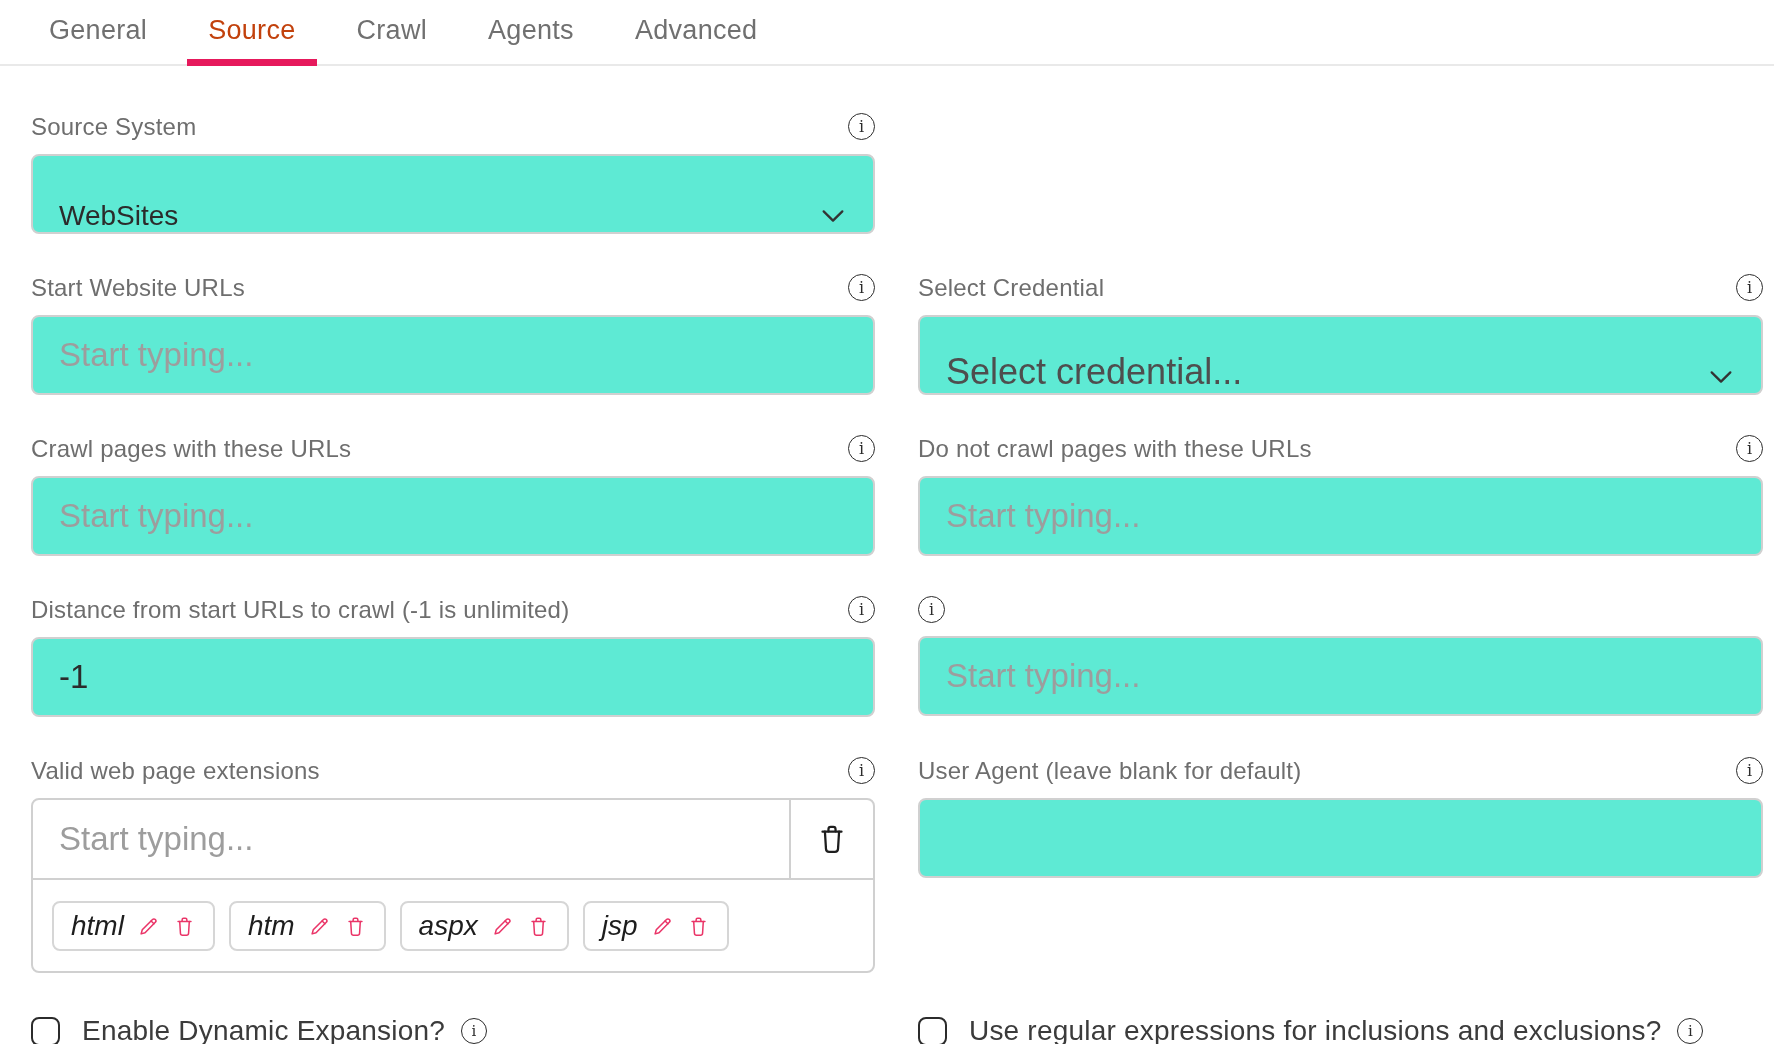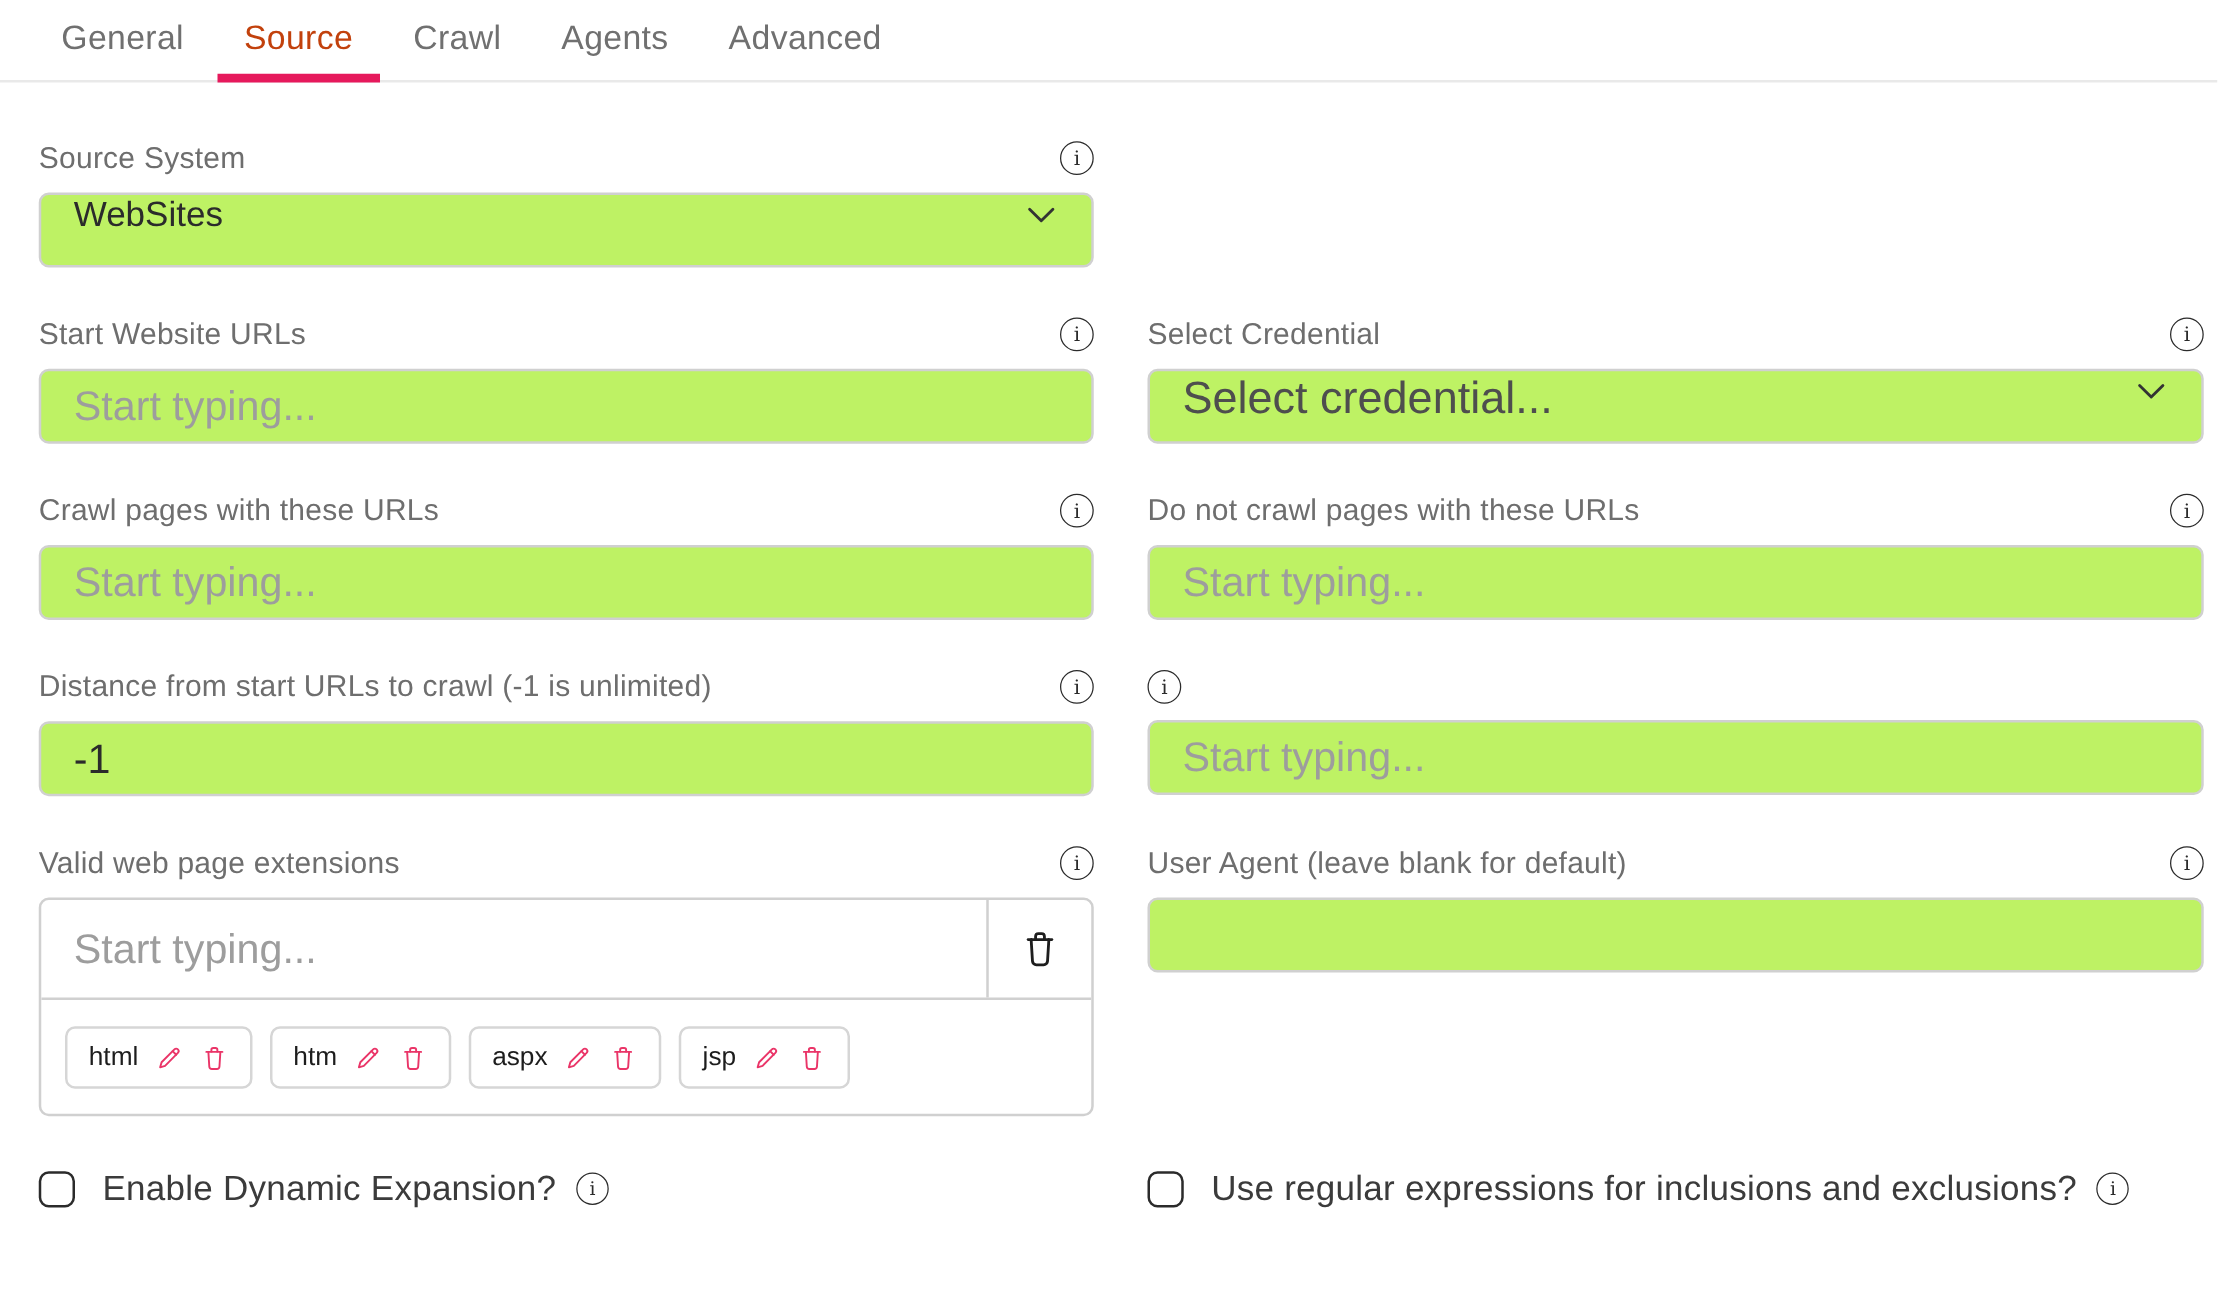--- a/index.html
+++ b/index.html
@@ -7,21 +7,21 @@
     width: 1774px; height: 1044px;
     background: #ffffff;
     font-family: "Liberation Sans", "DejaVu Sans", sans-serif;
     overflow: hidden;
   }
   
   .tabbar {
     display: flex;
     align-items: flex-end;
     padding-left: 28px;
-    gap: 6px;
+    gap: 19px;
     height: 66px;
     border-bottom: 2px solid #e9e9e9;
   }
   .tab {
     position: relative;
     font-size: 27px;
     color: #707070;
     padding: 0 21px 18px 21px;
     cursor: pointer;
     letter-spacing: 0.3px;
@@ -64,27 +64,27 @@
     justify-content: center;
     font-family: "DejaVu Serif", serif;
     font-size: 16px;
     line-height: 1;
     color: #2b2b2b;
     flex: none;
     cursor: pointer;
   }
   .info.small { width: 26px; height: 26px; border-width: 1.6px; font-size: 15px; }
   .box {
-    height: 60px;
+    height: 80px;
     border: 2px solid #d0d0d0;
     border-radius: 8px;
     display: flex;
-    align-items: flex-start;
+    align-items: flex-end;
     padding: 0 24px 0 26px;
-    background: #bef264;
+    background: #5eead4;
   }
   .select-box { justify-content: space-between; cursor: pointer; }
   .box .value { font-size: 28px; color: #2b2b2b; }
   .box .value-mid { font-size: 36px; color: #4e4e4e; }
   .chev { width: 32px; height: 32px; color: #333; flex: none; }
   input.text-input {
     width: 100%; height: 100%;
     border: none; outline: none;
     font-family: "Liberation Sans", "DejaVu Sans", sans-serif;
     font-size: 33px;
@@ -130,21 +130,21 @@
   .chip {
     height: 50px;
     border: 2px solid #d6d6d6;
     border-radius: 8px;
     display: inline-flex;
     align-items: center;
     padding: 0 17px;
     gap: 13px;
     background: #fff;
   }
-  .chip-label { font-size: 21px; color: #1d1d1d; }
+  .chip-label { font-size: 28px; color: #1d1d1d; font-style: italic; }
   .chip-btn {
     display: inline-flex;
     cursor: pointer;
     color: #ea3568;
   }
   .chip-btn svg { width: 23px; height: 23px; }
   
   .check-row {
     display: flex;
     align-items: center;

